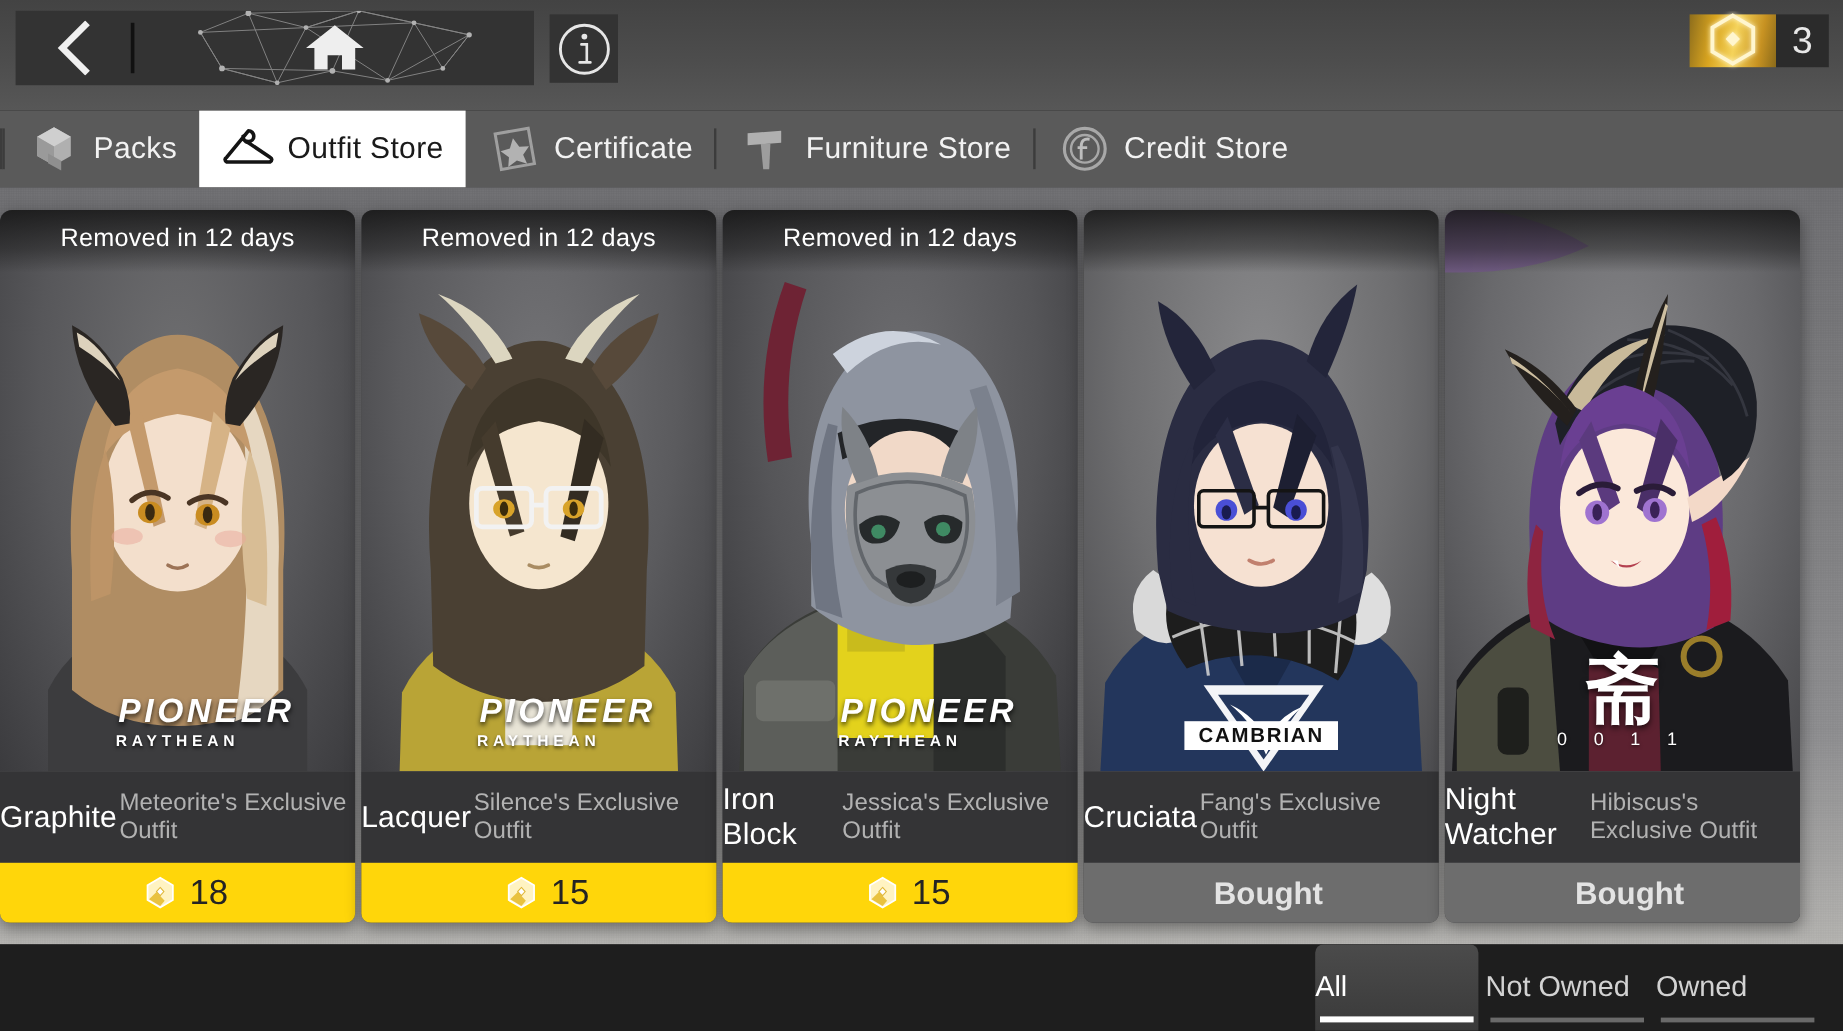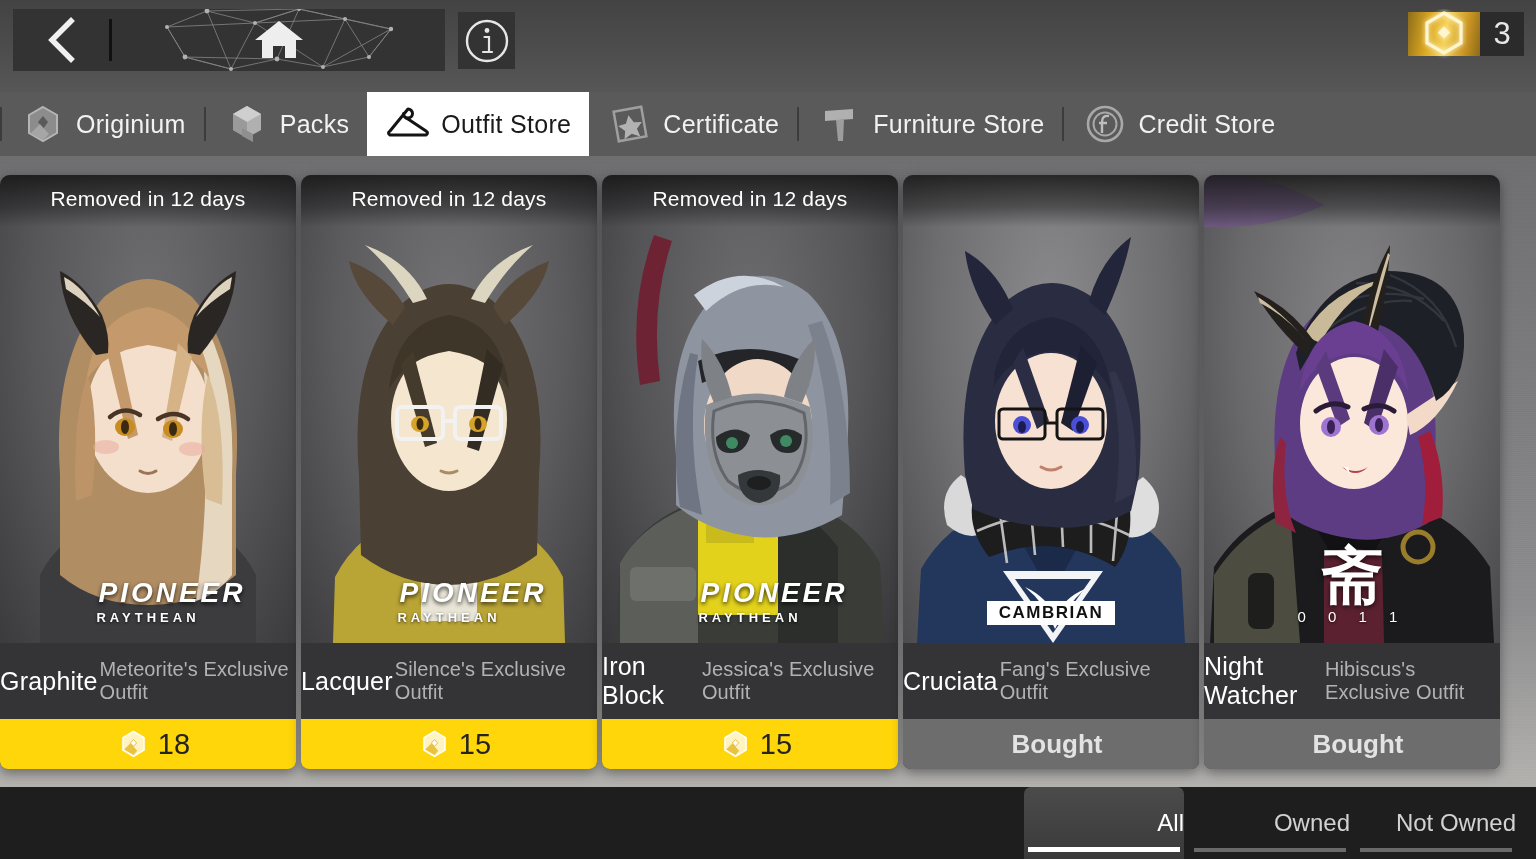--- a/index.html
+++ b/index.html
@@ -143,22 +143,22 @@
   
   .bottombar{
     position:absolute; left:0; top:787px; width:1536px; height:72px;
     background:#1e1e1e; z-index:20;
   }
   .filters{
     position:absolute; right:20px; top:0; height:72px;
     display:flex; align-items:stretch;
   }
   .filt{
-    width:160px; position:relative; cursor:pointer;
-    display:flex; align-items:center; justify-content:flex-end;
+    width:136px; position:relative; cursor:pointer;
+    display:flex; align-items:center; justify-content:flex-start;
     margin-left:6px;
   }
   .filt .flabel{ color:#d2d2d2; font-size:24px; }
   .filt .fbar{
     position:absolute; left:4px; right:4px; bottom:7px; height:4px; background:#6a6a6a;
   }
   .filt.active{
     background:linear-gradient(180deg,#4b4b4b 0%,#3a3a3a 100%);
     border-radius:7px 7px 0 0;
   }
@@ -238,30 +238,20 @@
       </svg>
     </div>
     <div class="cur-count">3</div>
   </div>
 </div>
 
 <div class="tabbar">
 
   <div class="tsep"></div>
 
-  <div class="tab">
-    <span class="ticon">
-      <svg width="42" height="42" viewBox="0 0 42 42">
-          <path d="M21 4 L35 12 L35 30 L21 38 L7 30 L7 12 Z" fill="#8c8c8c" stroke="#b5b5b5" stroke-width="2"></path>
-          <path d="M21 13 L26 19 L21 26 L16 19 Z" fill="#5a5a5a"></path>
-          <path d="M9 30 L18 21 L27 31 L21 37 Z" fill="#adadad" opacity=".8"></path>
-        </svg>
-    </span>
-    <span class="tlabel">Originium</span>
-  </div>
   <div class="tsep"></div>
 
   <div class="tab">
     <span class="ticon">
       <svg width="42" height="42" viewBox="0 0 42 42">
           <path d="M21 3 L35 11 L35 27 L21 35 L7 27 L7 11 Z" fill="#b0b0b0"></path>
           <path d="M21 3 L35 11 L21 19 L7 11 Z" fill="#cfcfcf"></path>
           <path d="M21 19 L21 35 L7 27 L7 11 Z" fill="#9a9a9a"></path>
           <path d="M16 25 L27 31 L27 39 L16 33 Z" fill="#8f8f8f"></path>
         </svg>
@@ -629,21 +619,21 @@
   </div>
 </div>
 
 <div class="bottombar">
   <div class="filters">
     <div class="filt active">
       <span class="flabel">All</span>
       <span class="fbar"></span>
     </div>
     <div class="filt">
+      <span class="flabel">Not Owned</span>
+      <span class="fbar"></span>
+    </div>
+    <div class="filt">
       <span class="flabel">Owned</span>
       <span class="fbar"></span>
     </div>
-    <div class="filt">
-      <span class="flabel">Not Owned</span>
-      <span class="fbar"></span>
-    </div>
   </div>
 </div>
 
 </body></html>

